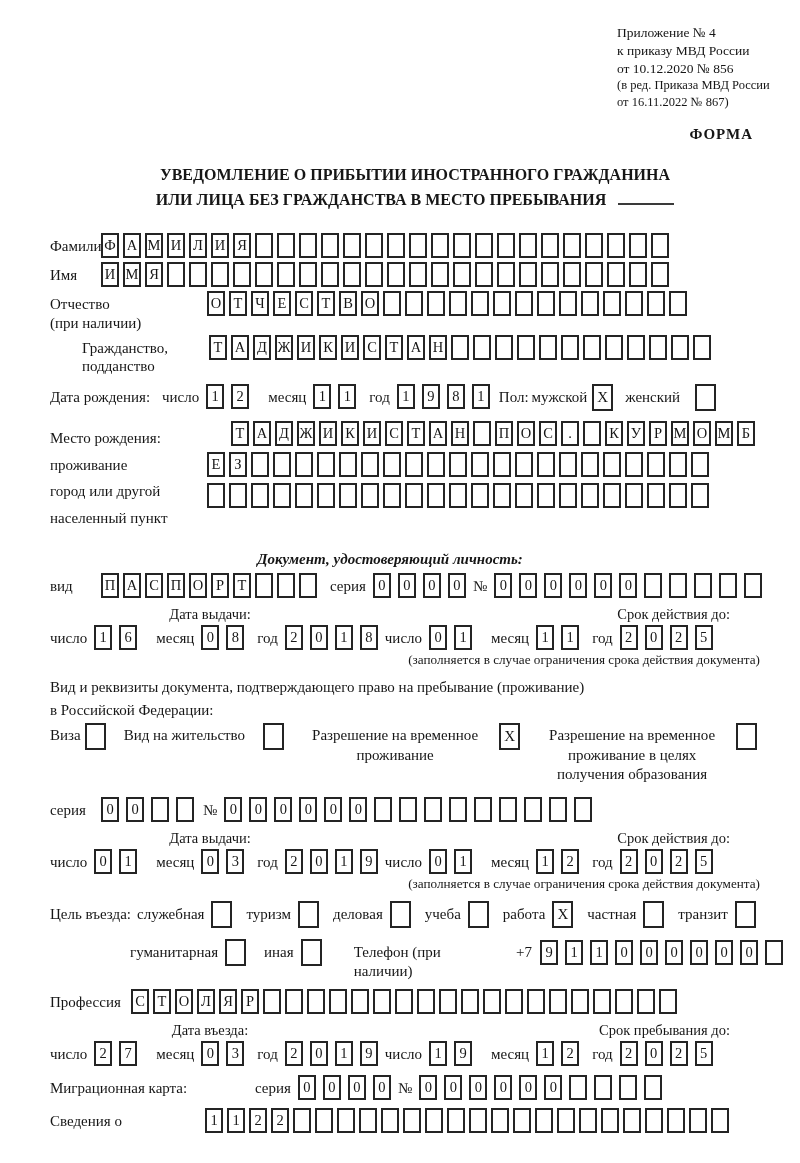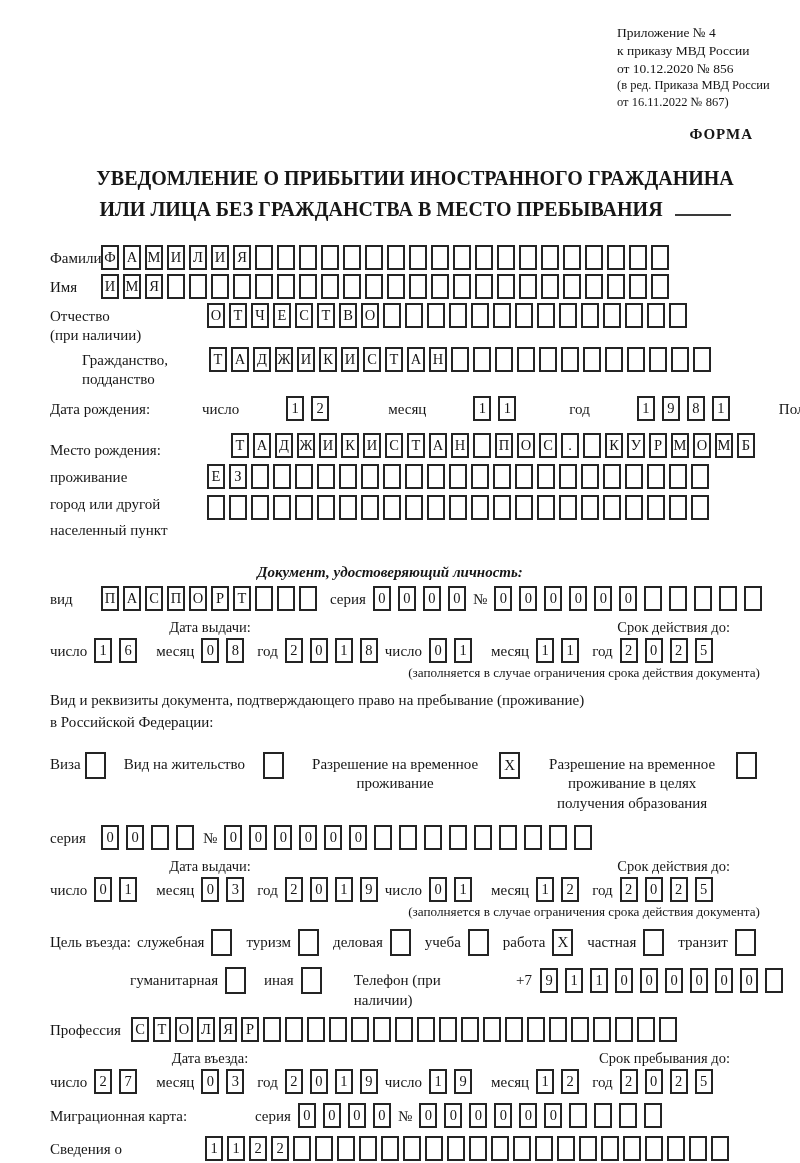--- a/index.html
+++ b/index.html
@@ -10,21 +10,21 @@
     font-size: 15px; overflow: hidden;
   }
   .page { padding: 24px 10px 0 50px; }
 
   
   .appendix { margin-left: 567px; width: 225px; font-size: 13.5px; line-height: 1.32; }
   .appendix .amend { font-size: 12.5px; }
   .appendix .amend:first-of-type { margin-top: 4px; }
   .forma { text-align: right; padding-right: 37px; font-weight: bold; margin-top: 16px; letter-spacing: 1px; }
 
-  .title { text-align: center; font-weight: bold; font-size: 20px; margin: 20px 10px 0 0; line-height: 1.55; }
+  .title { text-align: center; font-weight: bold; font-size: 16px; margin: 20px 10px 0 0; line-height: 1.55; }
   .blank-line { display: inline-block; width: 56px; border-bottom: 2px solid #3a3a3a; height: 15px; margin-left: 12px; }
   .sec-heading { font-weight: bold; font-size: 15.4px; margin: 24px 10px 0 -8px; text-align: center; }
 
   
   .row { display: flex; align-items: flex-start; margin-top: 4px; }
   .lbl { flex-shrink: 0; padding-top: 4px; line-height: 1.25; }
   .cells { display: flex; flex-shrink: 0; }
   .cell {
     width: 18px; height: 25px; border: 2px solid #242424; margin-right: 4px;
     display: inline-flex; align-items: center; justify-content: center;
@@ -42,21 +42,21 @@
   .dategrp { display: flex; }
   .daterow { display: flex; justify-content: space-between; padding-right: 88px; margin-top: 2px; }
   .headrow { display: flex; margin-top: 8px; font-size: 14.5px; }
   .headrow .h1 { width: 320px; text-align: center; }
   .headrow .h2 { width: 360px; text-align: right; }
   .note-right { text-align: right; padding-right: 30px; font-size: 13.2px; margin-top: 2px; }
   .center-bold { text-align: center; font-weight: bold; margin-top: 20px; padding-right: 60px; font-style: italic; }
 
   .para { margin-top: 8px; line-height: 1.5; }
 
-  .opts { display: flex; align-items: flex-start; margin-top: 16px; }
+  .opts { display: flex; align-items: flex-start; margin-top: 0; }
   .opt-label { padding-top: 5px; line-height: 1.3; }
   .opt-label.center { text-align: center; }
   .opt-box { margin-left: 11px; margin-top: 2px; }
   .ml14 { margin-left: 14px; } .ml18 { margin-left: 18px; }
   .w186 { width: 186px; } .w196 { width: 196px; }
 
   .purpose { display: flex; align-items: flex-start; margin-top: 9px; }
   .purpose .opt-label { padding-top: 4px; }
   .purpose .opt-box { margin-left: 7px; margin-top: 0; }
 
@@ -211,21 +211,21 @@
         <span class="cell"></span>
         <span class="cell"></span>
         <span class="cell"></span>
         <span class="cell"></span>
         <span class="cell"></span>
         <span class="cell"></span>
         <span class="cell"></span>
       </span>
   </div>
 
-  <div class="row" style="margin-top:8px;gap:40px;">
+  <div class="row" style="margin-top:8px;">
     <span class="lbl" style="width:112px;">Дата рождения:</span>
     <span class="dl dl0">число</span>
     <span class="cells dates">
         <span class="cell">1</span>
         <span class="cell">2</span>
       </span>
     <span class="dl">месяц</span>
     <span class="cells dates">
         <span class="cell">1</span>
         <span class="cell">1</span>

